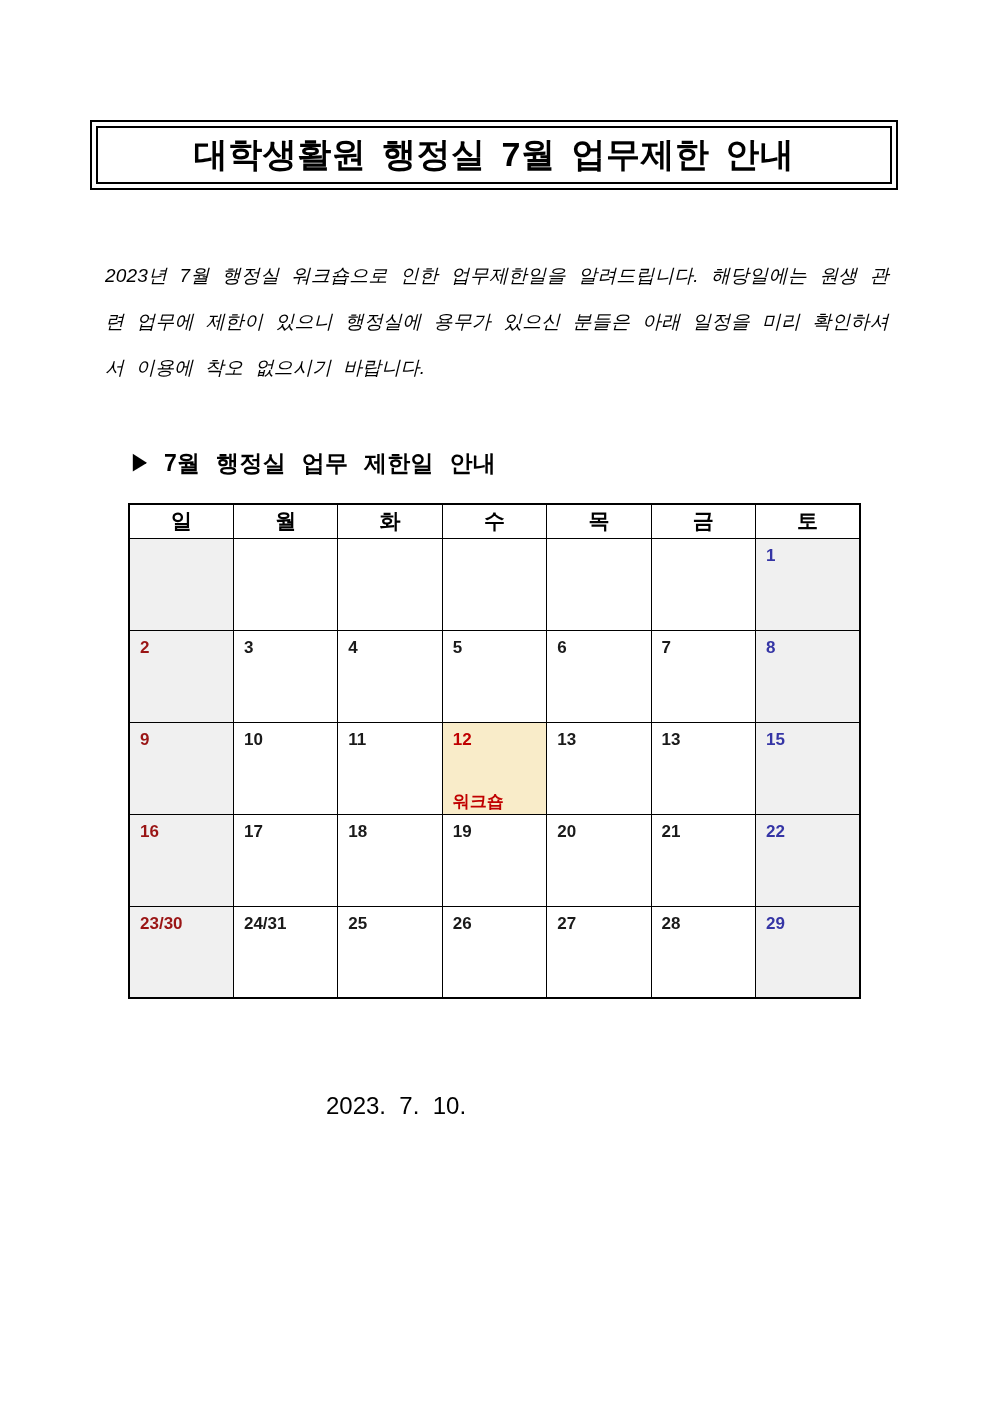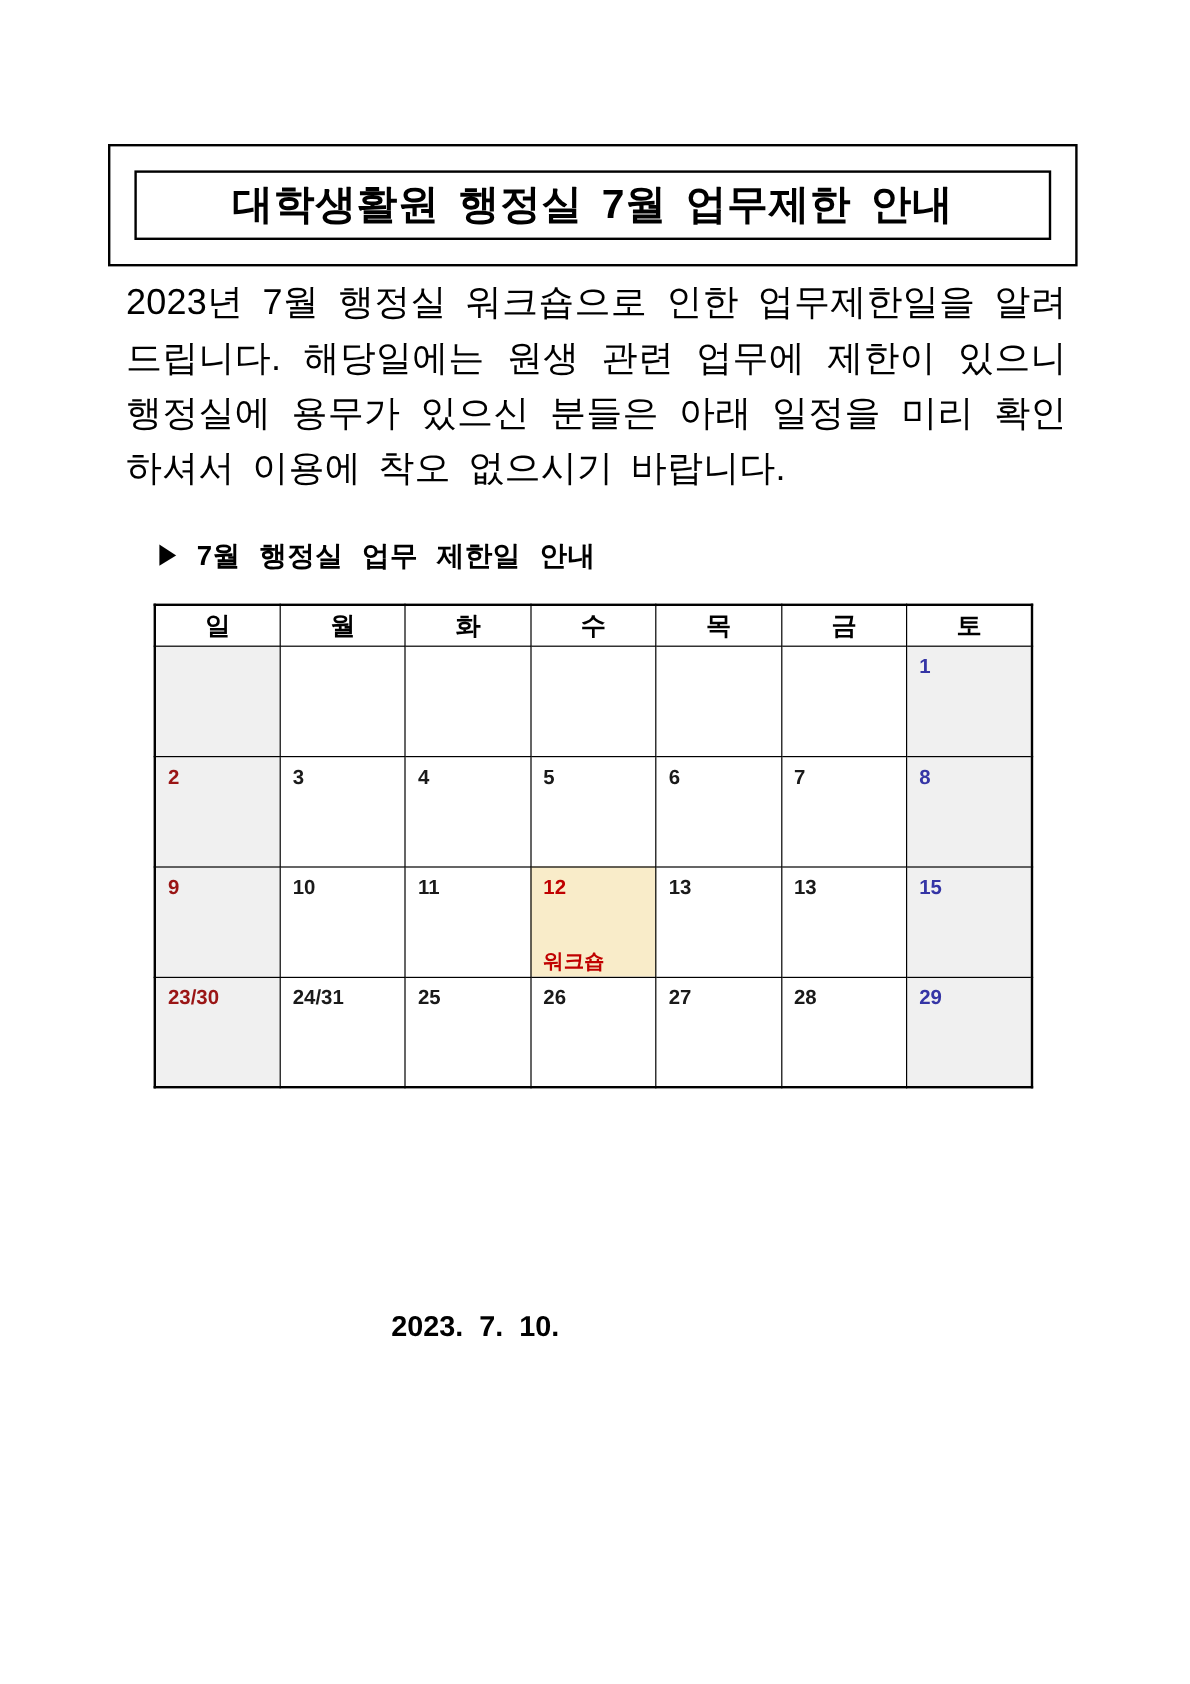--- a/index.html
+++ b/index.html
@@ -16,21 +16,21 @@
     overflow: hidden;
   }
 
   
   .title-box {
     position: absolute;
     left: 90px;
     top: 120px;
     width: 808px;
     border: 2px solid #000000;
-    padding: 20px;
+    padding: 4px;
     background: #ffffff;
   }
   .title-inner {
     border: 2px solid #000000;
     height: 58px;
     display: flex;
     align-items: center;
     justify-content: center;
   }
   .title-inner h1 {
@@ -38,27 +38,28 @@
     font-weight: bold;
     letter-spacing: 0.5px;
     word-spacing: 6px;
     white-space: nowrap;
   }
 
   
   .intro {
     position: absolute;
     left: 105px;
-    top: 230px;
+    top: 253px;
     width: 784px;
-    font-size: 30px;
+    font-size: 19px;
     line-height: 46px;
     text-align: justify;
     word-spacing: 6px;
     letter-spacing: 0.2px;
+    font-style: italic;
   }
 
   
   .section-header {
     position: absolute;
     left: 130px;
     top: 448px;
     display: flex;
     align-items: center;
     gap: 14px;
@@ -114,21 +115,21 @@
   }
 
   
   .issue-date {
     position: absolute;
     left: 0;
     top: 1092px;
     width: 792px;
     text-align: center;
     font-size: 24px;
-    font-weight: bold;
+    font-weight: normal;
     white-space: pre-wrap;
   }
   .signature {
     position: absolute;
     left: 0;
     top: 1153px;
     width: 992px;
     text-align: center;
     font-size: 24px;
     font-weight: bold;
@@ -232,20 +233,43 @@
           </td>
           <td class="wd">
             <div class="daynum">13</div>
           </td>
           <td class="sat">
             <div class="daynum">15</div>
           </td>
         </tr>
         <tr>
           <td class="sun">
+            <div class="daynum">16</div>
+          </td>
+          <td class="wd">
+            <div class="daynum">17</div>
+          </td>
+          <td class="wd">
+            <div class="daynum">18</div>
+          </td>
+          <td class="wd">
+            <div class="daynum">19</div>
+          </td>
+          <td class="wd">
+            <div class="daynum">20</div>
+          </td>
+          <td class="wd">
+            <div class="daynum">21</div>
+          </td>
+          <td class="sat">
+            <div class="daynum">22</div>
+          </td>
+        </tr>
+        <tr>
+          <td class="sun">
             <div class="daynum">23/30</div>
           </td>
           <td class="wd">
             <div class="daynum">24/31</div>
           </td>
           <td class="wd">
             <div class="daynum">25</div>
           </td>
           <td class="wd">
             <div class="daynum">26</div>

